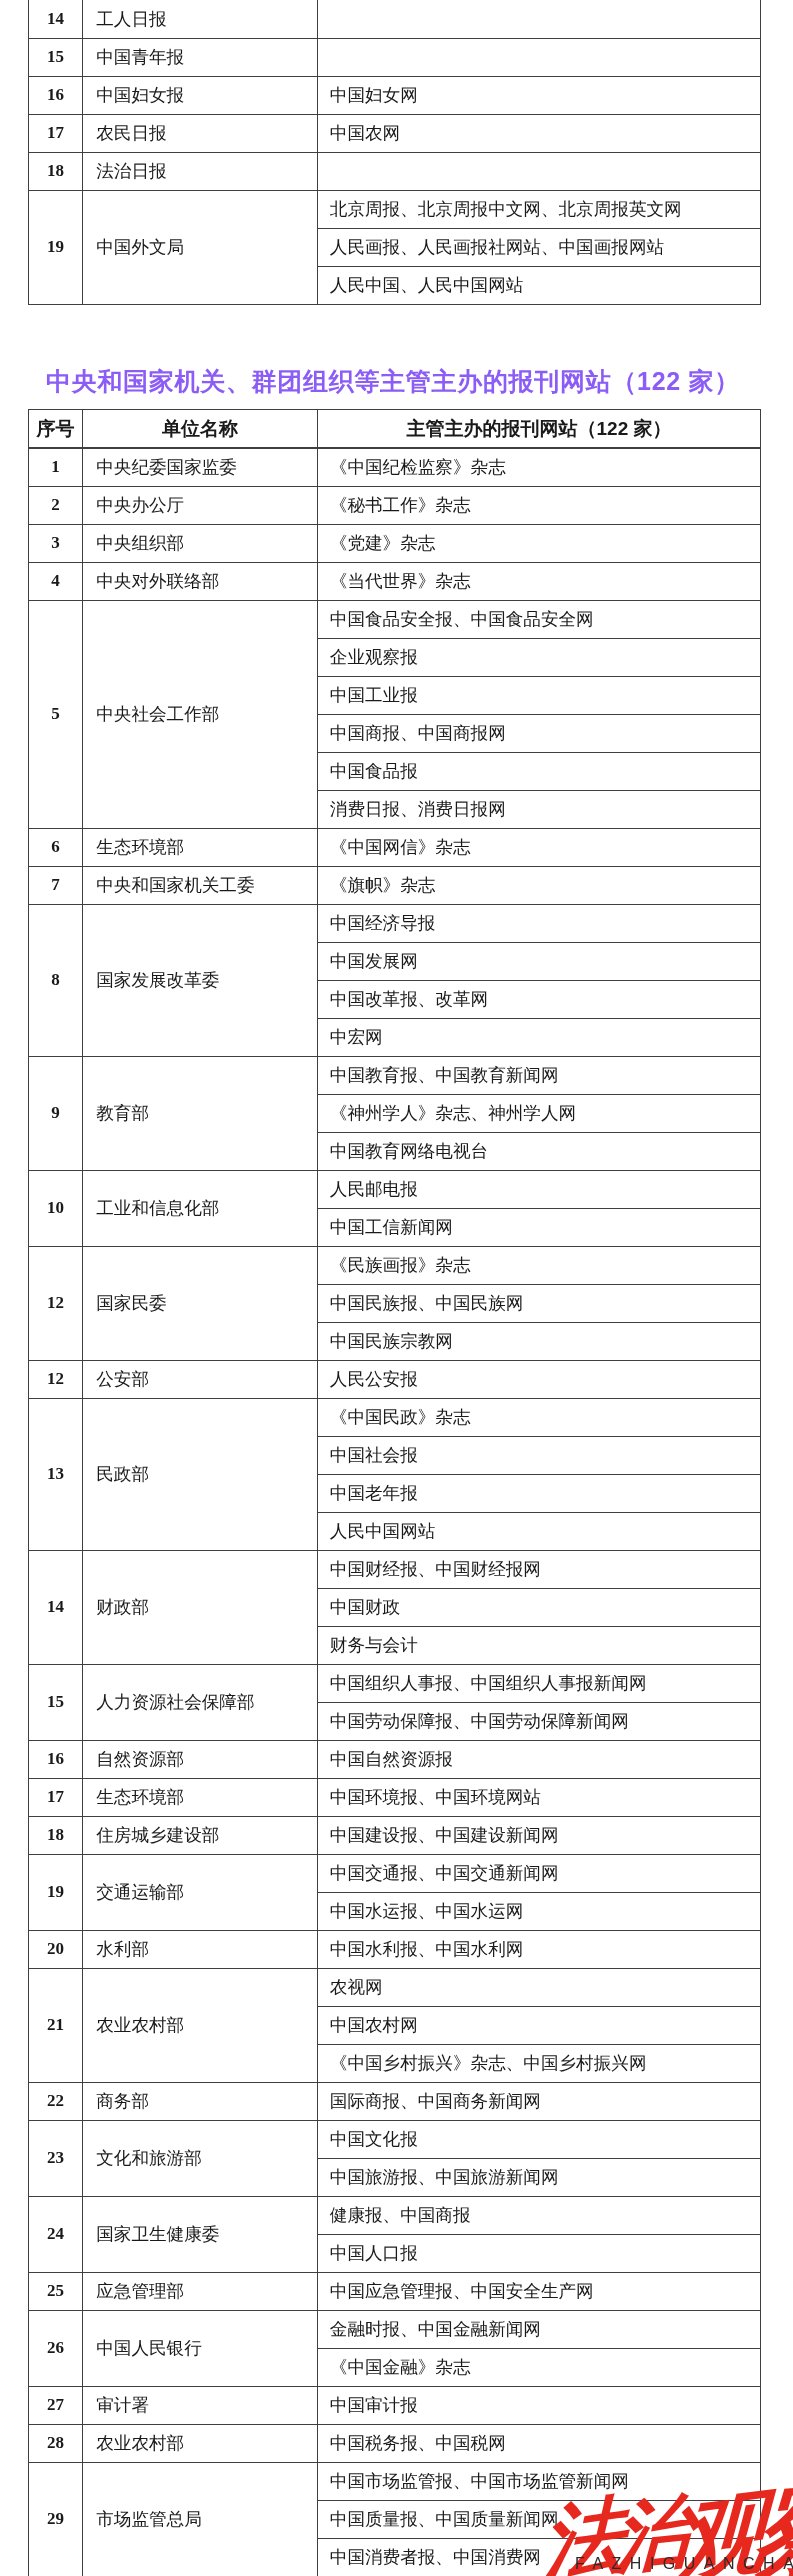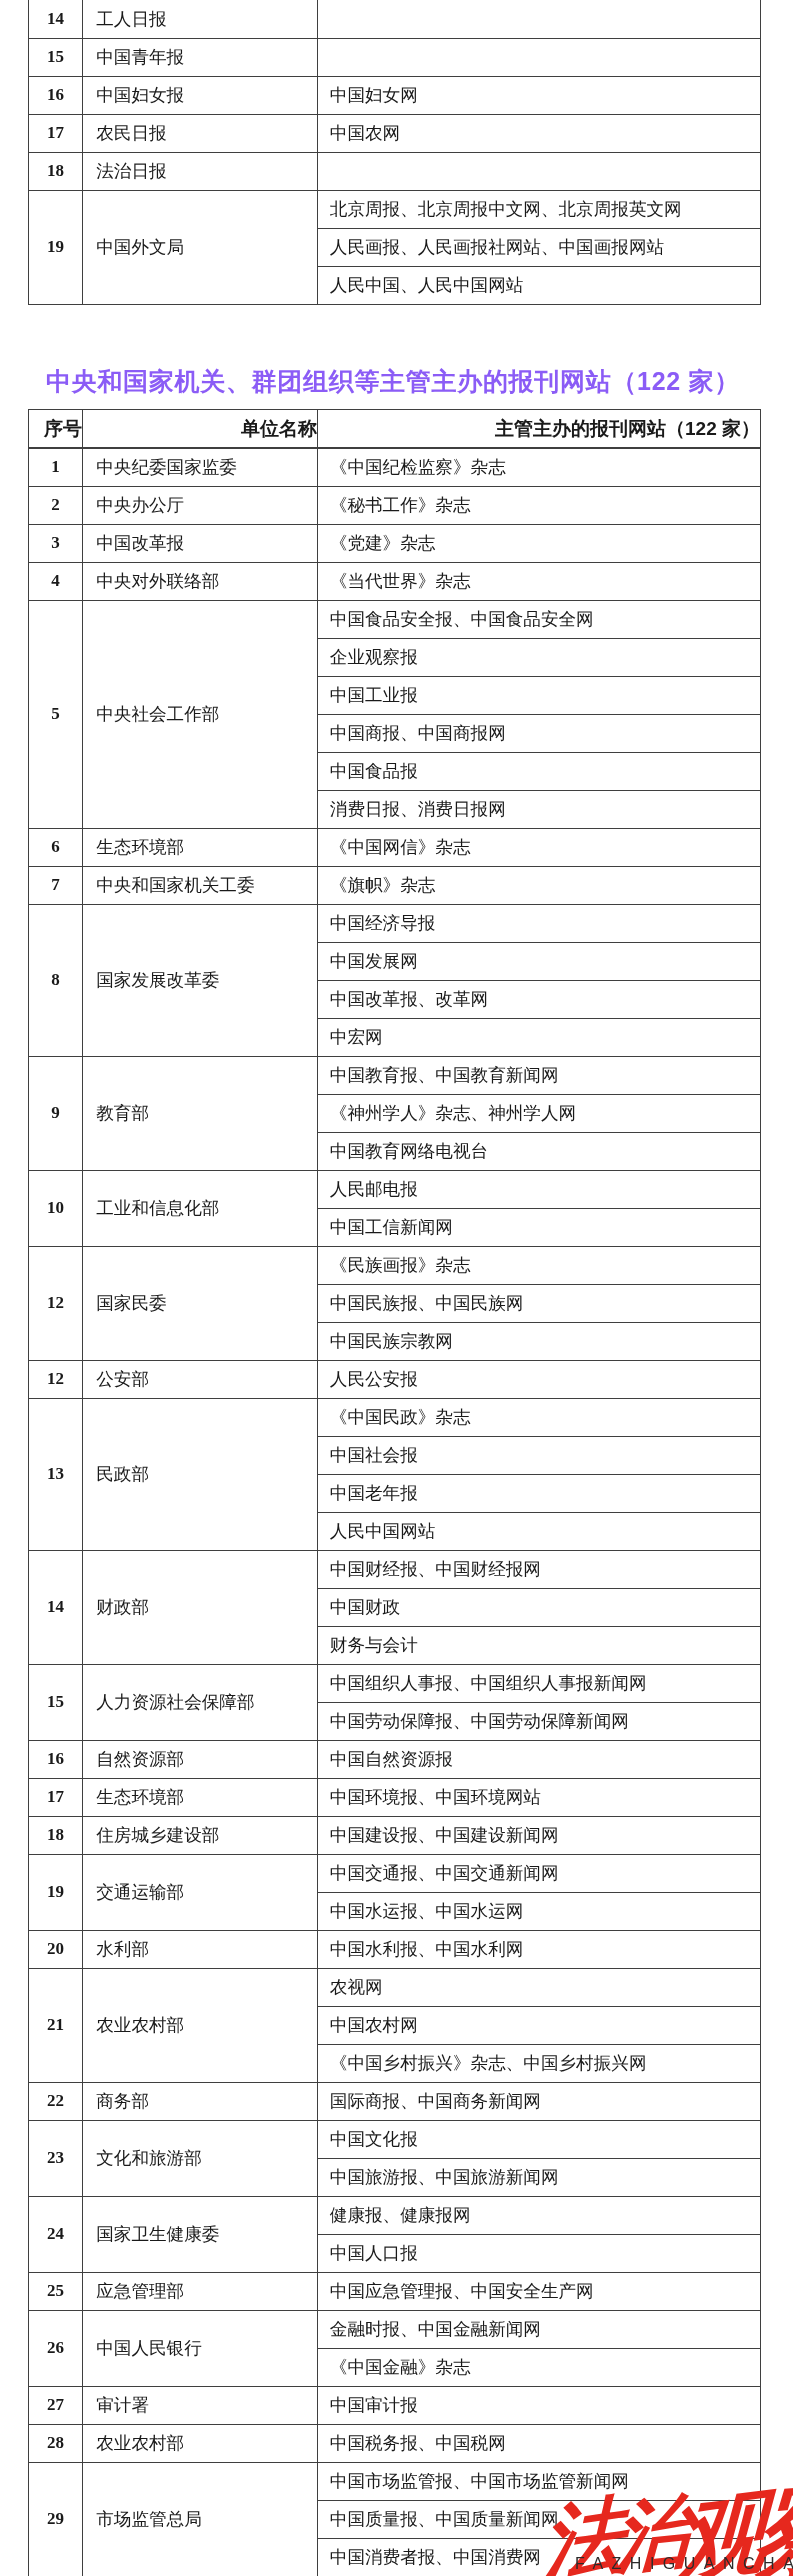--- a/index.html
+++ b/index.html
@@ -31,21 +31,21 @@
   }
   .tbl tr { height: 38px; }
   #top-table tr { height: 38px; }
   #top-table { border-top: none; }
   #top-table tbody tr.first td { border-top: none; }
 
   .tbl th {
     font-family: "Liberation Sans", "DejaVu Sans", sans-serif;
     font-weight: bold;
     font-size: 19px;
-    text-align: right;
+    text-align: center;
     border-bottom-width: 2.2px;
     height: 37px;
   }
   td.c-no {
     text-align: center;
     font-weight: bold;
     font-size: 17px;
     font-family: "Liberation Serif", "DejaVu Serif", serif;
   }
   td.c-unit { text-align: left; padding-left: 13.2px; font-size: 17.6px; margin-top: 23px; }
@@ -165,21 +165,21 @@
           <td class="c-unit" rowspan="1">中央纪委国家监委</td>
           <td class="c-site">《中国纪检监察》杂志</td>
         </tr>
         <tr>
           <td class="c-no" rowspan="1">2</td>
           <td class="c-unit" rowspan="1">中央办公厅</td>
           <td class="c-site">《秘书工作》杂志</td>
         </tr>
         <tr>
           <td class="c-no" rowspan="1">3</td>
-          <td class="c-unit" rowspan="1">中国改革报</td>
+          <td class="c-unit" rowspan="1">中央组织部</td>
           <td class="c-site">《党建》杂志</td>
         </tr>
         <tr>
           <td class="c-no" rowspan="1">4</td>
           <td class="c-unit" rowspan="1">中央对外联络部</td>
           <td class="c-site">《当代世界》杂志</td>
         </tr>
         <tr>
           <td class="c-no" rowspan="6">5</td>
           <td class="c-unit" rowspan="6">中央社会工作部</td>
@@ -340,21 +340,21 @@
           <td class="c-no" rowspan="2">23</td>
           <td class="c-unit" rowspan="2">文化和旅游部</td>
           <td class="c-site">中国文化报</td>
         </tr>
         <tr>
           <td class="c-site sub">中国旅游报、中国旅游新闻网</td>
         </tr>
         <tr>
           <td class="c-no" rowspan="2">24</td>
           <td class="c-unit" rowspan="2">国家卫生健康委</td>
-          <td class="c-site">健康报、健康报网</td>
+          <td class="c-site">健康报、中国商报</td>
         </tr>
         <tr>
           <td class="c-site sub">中国人口报</td>
         </tr>
         <tr>
           <td class="c-no" rowspan="1">25</td>
           <td class="c-unit" rowspan="1">应急管理部</td>
           <td class="c-site">中国应急管理报、中国安全生产网</td>
         </tr>
         <tr>

